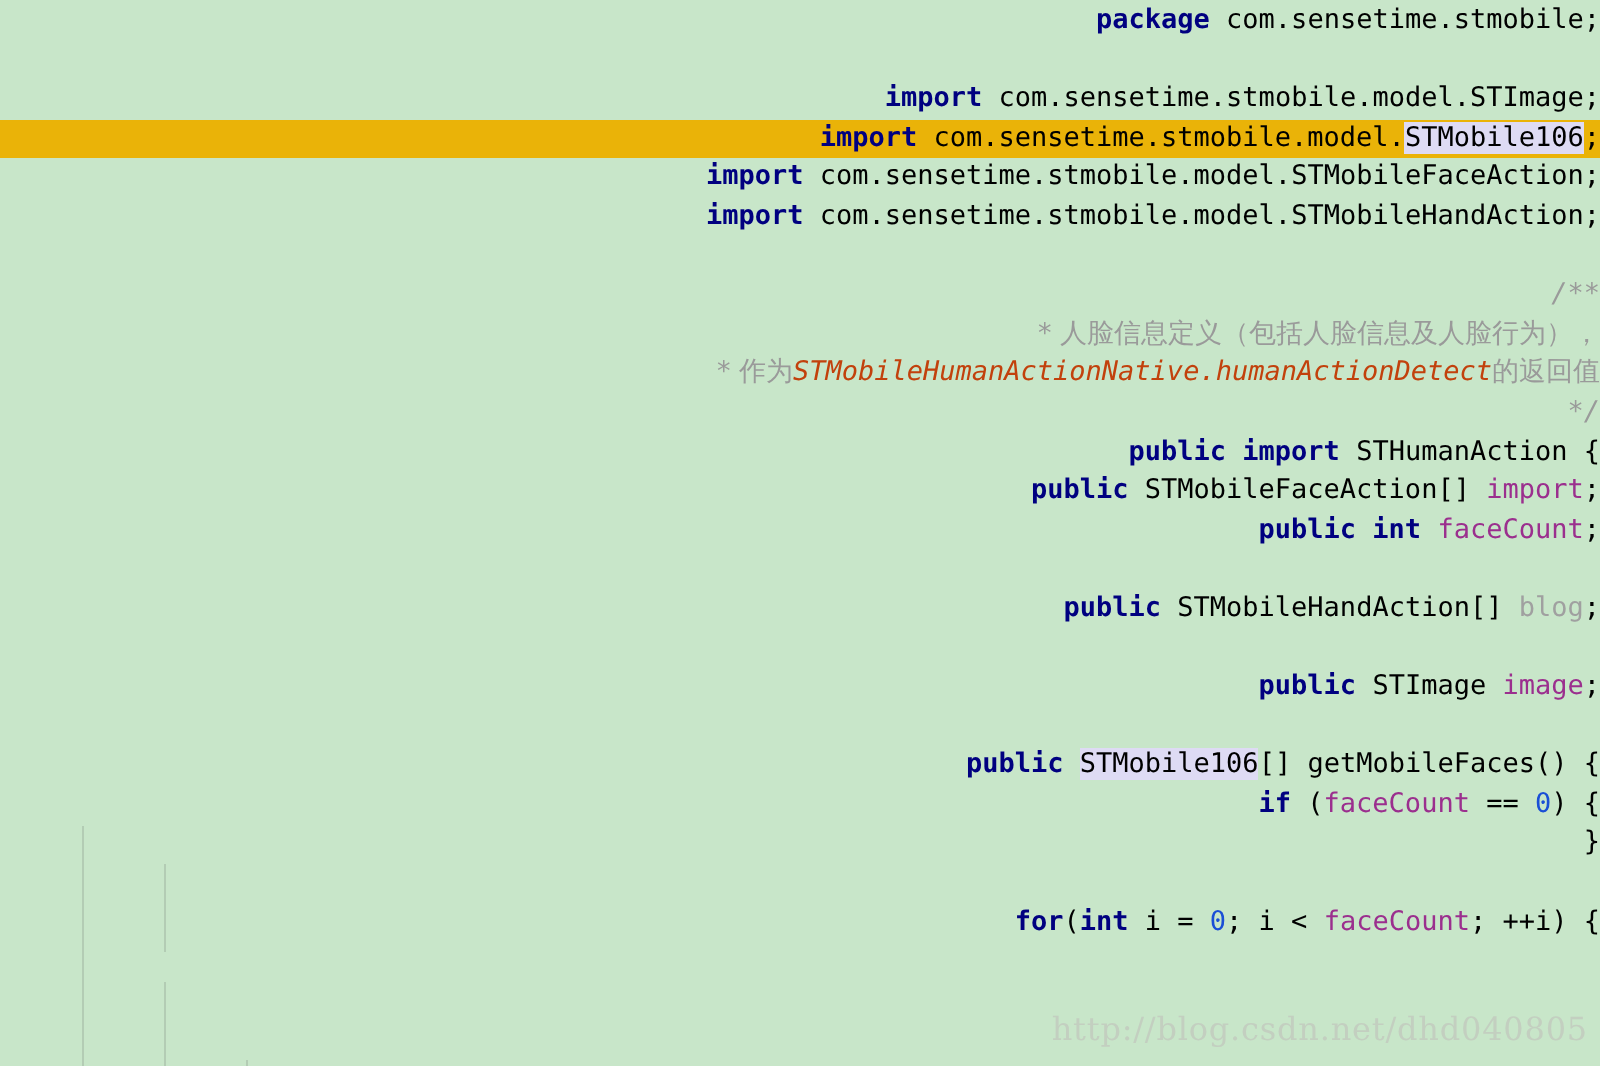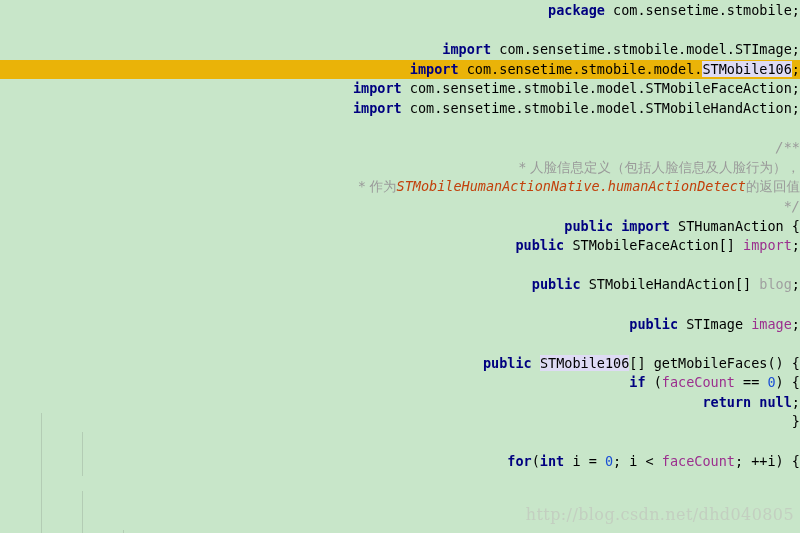--- a/index.html
+++ b/index.html
@@ -120,38 +120,38 @@
     <div class="line"><span class="cmt-cjk"> * 人脸信息定义（包括人脸信息及人脸行为），</span></div>
 
     <div class="line"><span class="cmt-cjk"> * 作为</span><span class="cmt-b">STMobileHumanActionNative.humanActionDetect</span><span class="cmt-cjk">的返回值</span></div>
 
     <div class="line"><span class="cmt"> */</span></div>
 
     <div class="line"><span class="kw">public</span><span class="plain"> </span><span class="kw">import</span><span class="plain"> STHumanAction {</span></div>
 
     <div class="line"><span class="plain">    </span><span class="kw">public</span><span class="plain"> STMobileFaceAction[] </span><span class="field">import</span><span class="plain">;</span></div>
 
+    <div class="line"><span class="plain">    </span><span class="kw">public</span><span class="plain"> </span><span class="kw">int</span><span class="plain"> </span><span class="field">faceCount</span><span class="plain">;</span></div>
 
     <div class="line"><span></span></div>
 
     <div class="line"><span class="plain">    </span><span class="kw">public</span><span class="plain"> STMobileHandAction[] </span><span class="unused">blog</span><span class="plain">;</span></div>
 
 
     <div class="line"><span></span></div>
 
     <div class="line"><span class="plain">    </span><span class="kw">public</span><span class="plain"> STImage </span><span class="field">image</span><span class="plain">;</span></div>
 
 
     <div class="line"><span></span></div>
 
     <div class="line"><span class="plain">    </span><span class="kw">public</span><span class="plain"> </span><span class="plain hl">STMobile106</span><span class="plain">[] getMobileFaces() {</span></div>
 
     <div class="line"><span class="plain">        </span><span class="kw">if</span><span class="plain"> (</span><span class="field">faceCount</span><span class="plain"> == </span><span class="num">0</span><span class="plain">) {</span></div>
 
-    <div class="line"><span class="plain">            </span><span class="kw">return</span><span class="plain"> </span><span class="kw">null</span><span class="plain">;</span></div>
 
     <div class="line"><span class="plain">        </span><span class="plain">}</span></div>
 
     <div class="line"><span></span></div>
 
 
     <div class="line"><span class="plain">        </span><span class="kw">for</span><span class="plain">(</span><span class="kw">int</span><span class="plain"> i = </span><span class="num">0</span><span class="plain">; i &lt; </span><span class="field">faceCount</span><span class="plain">; ++i) {</span></div>
 
   </div>
 </div>

